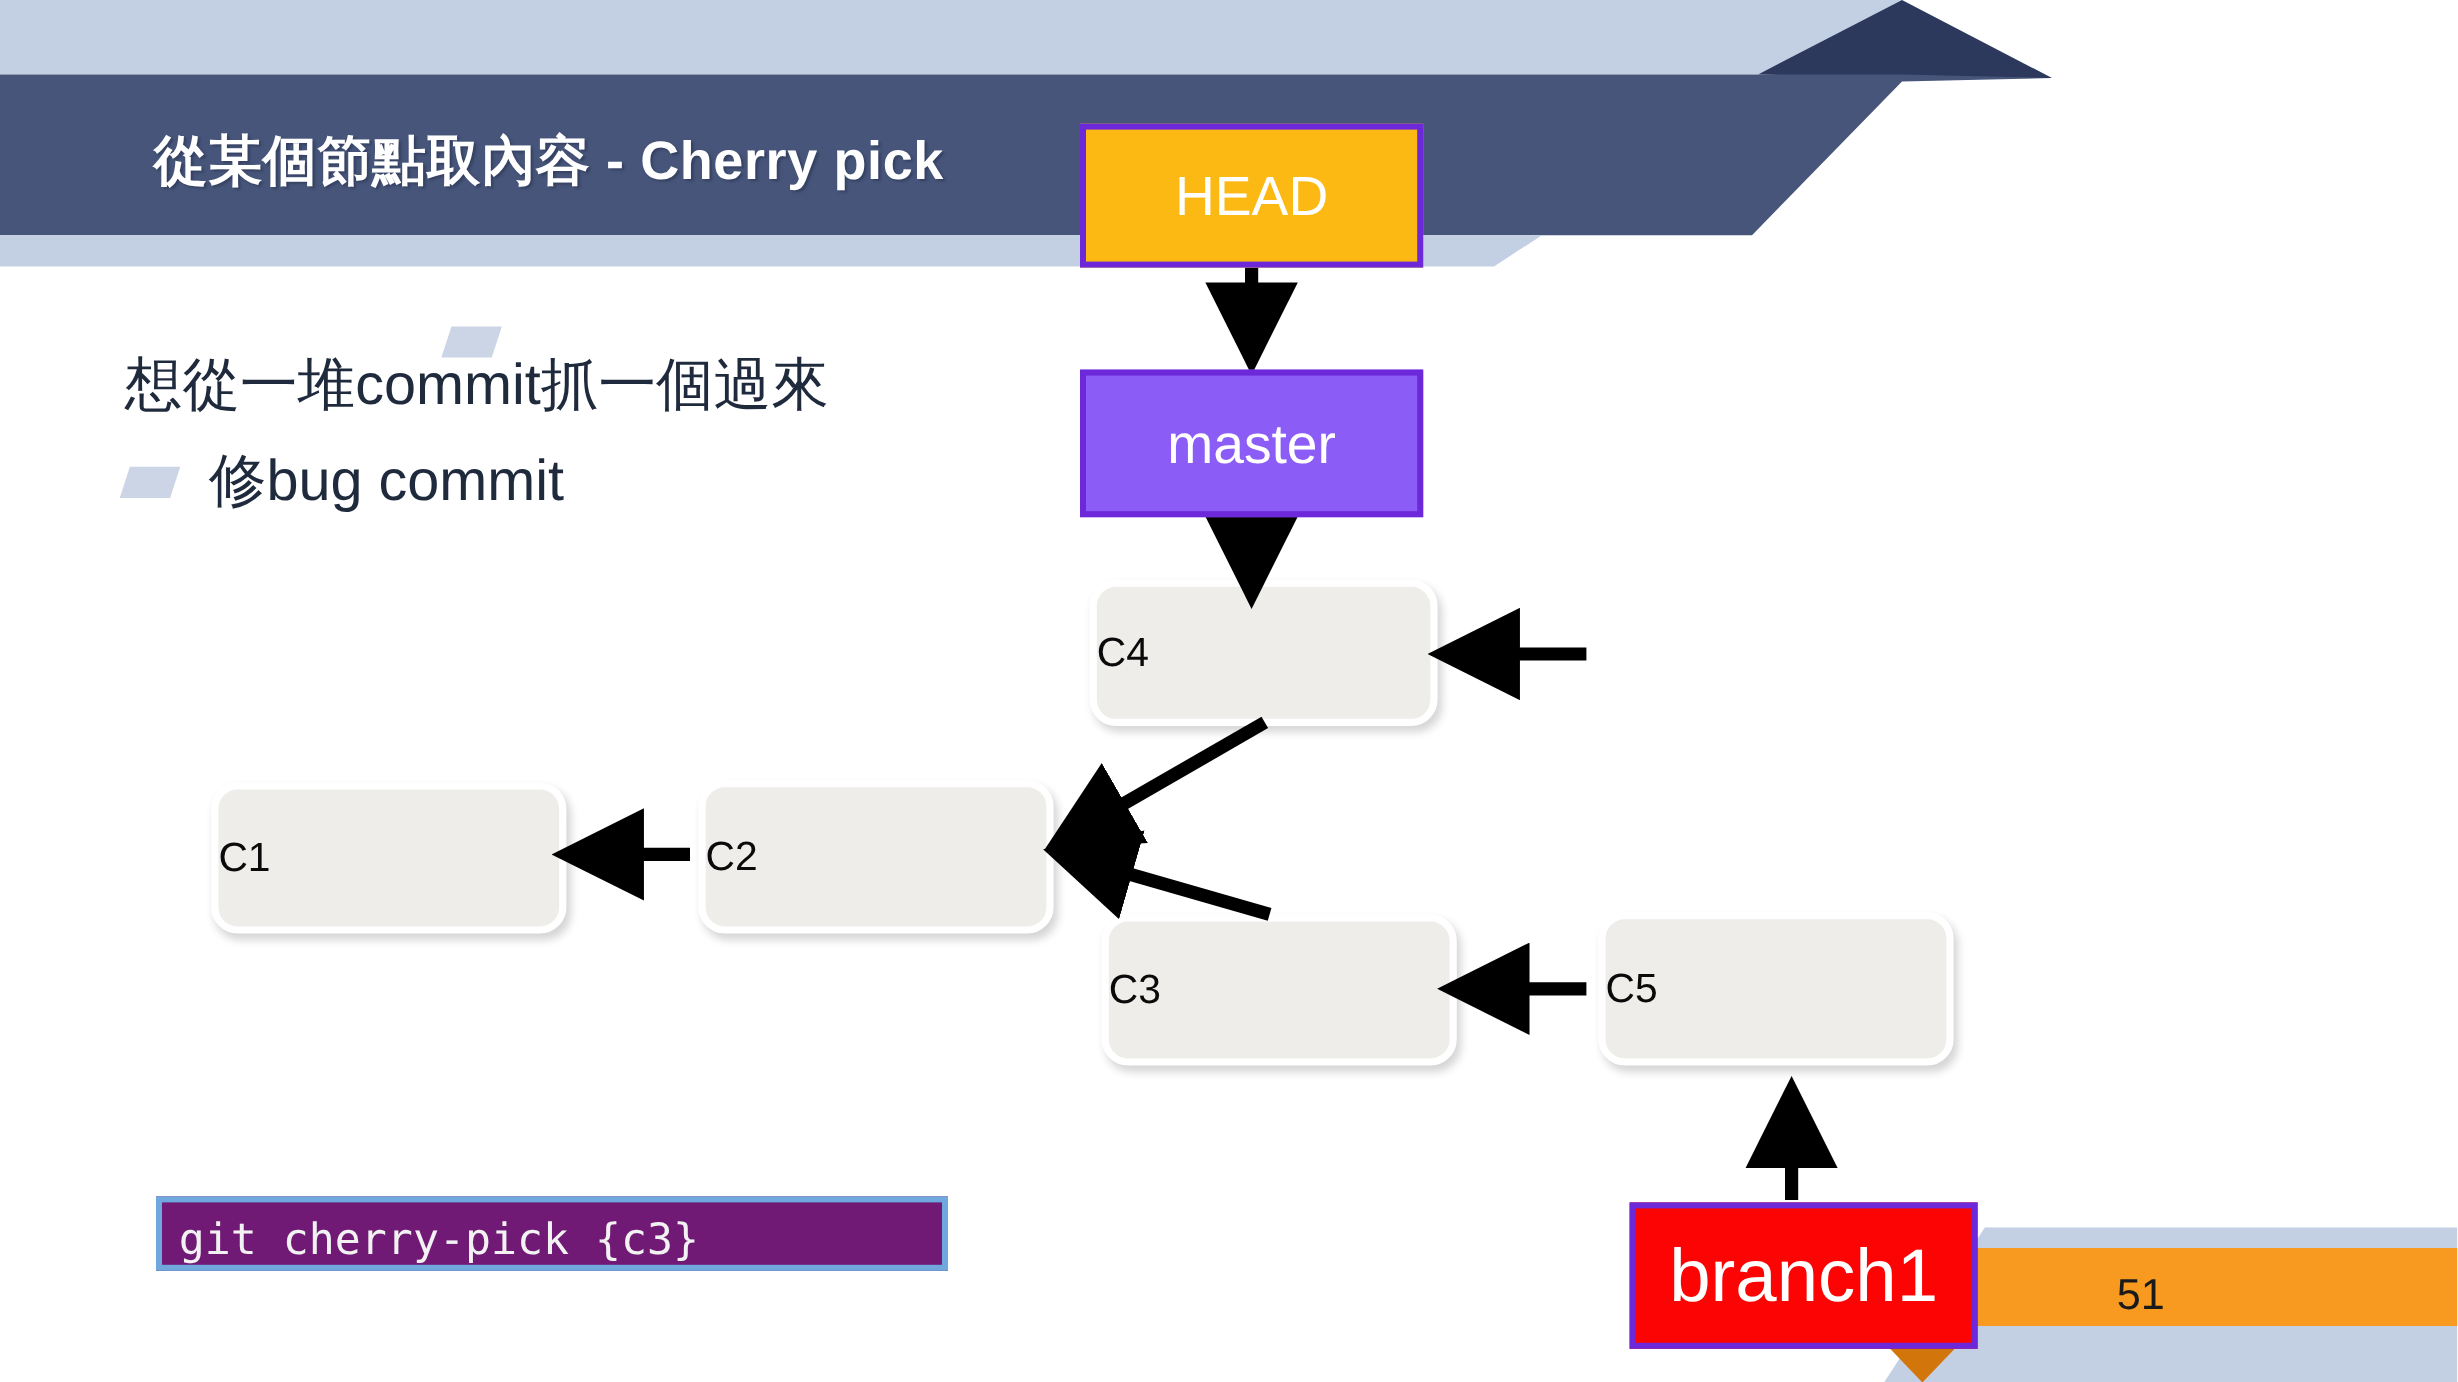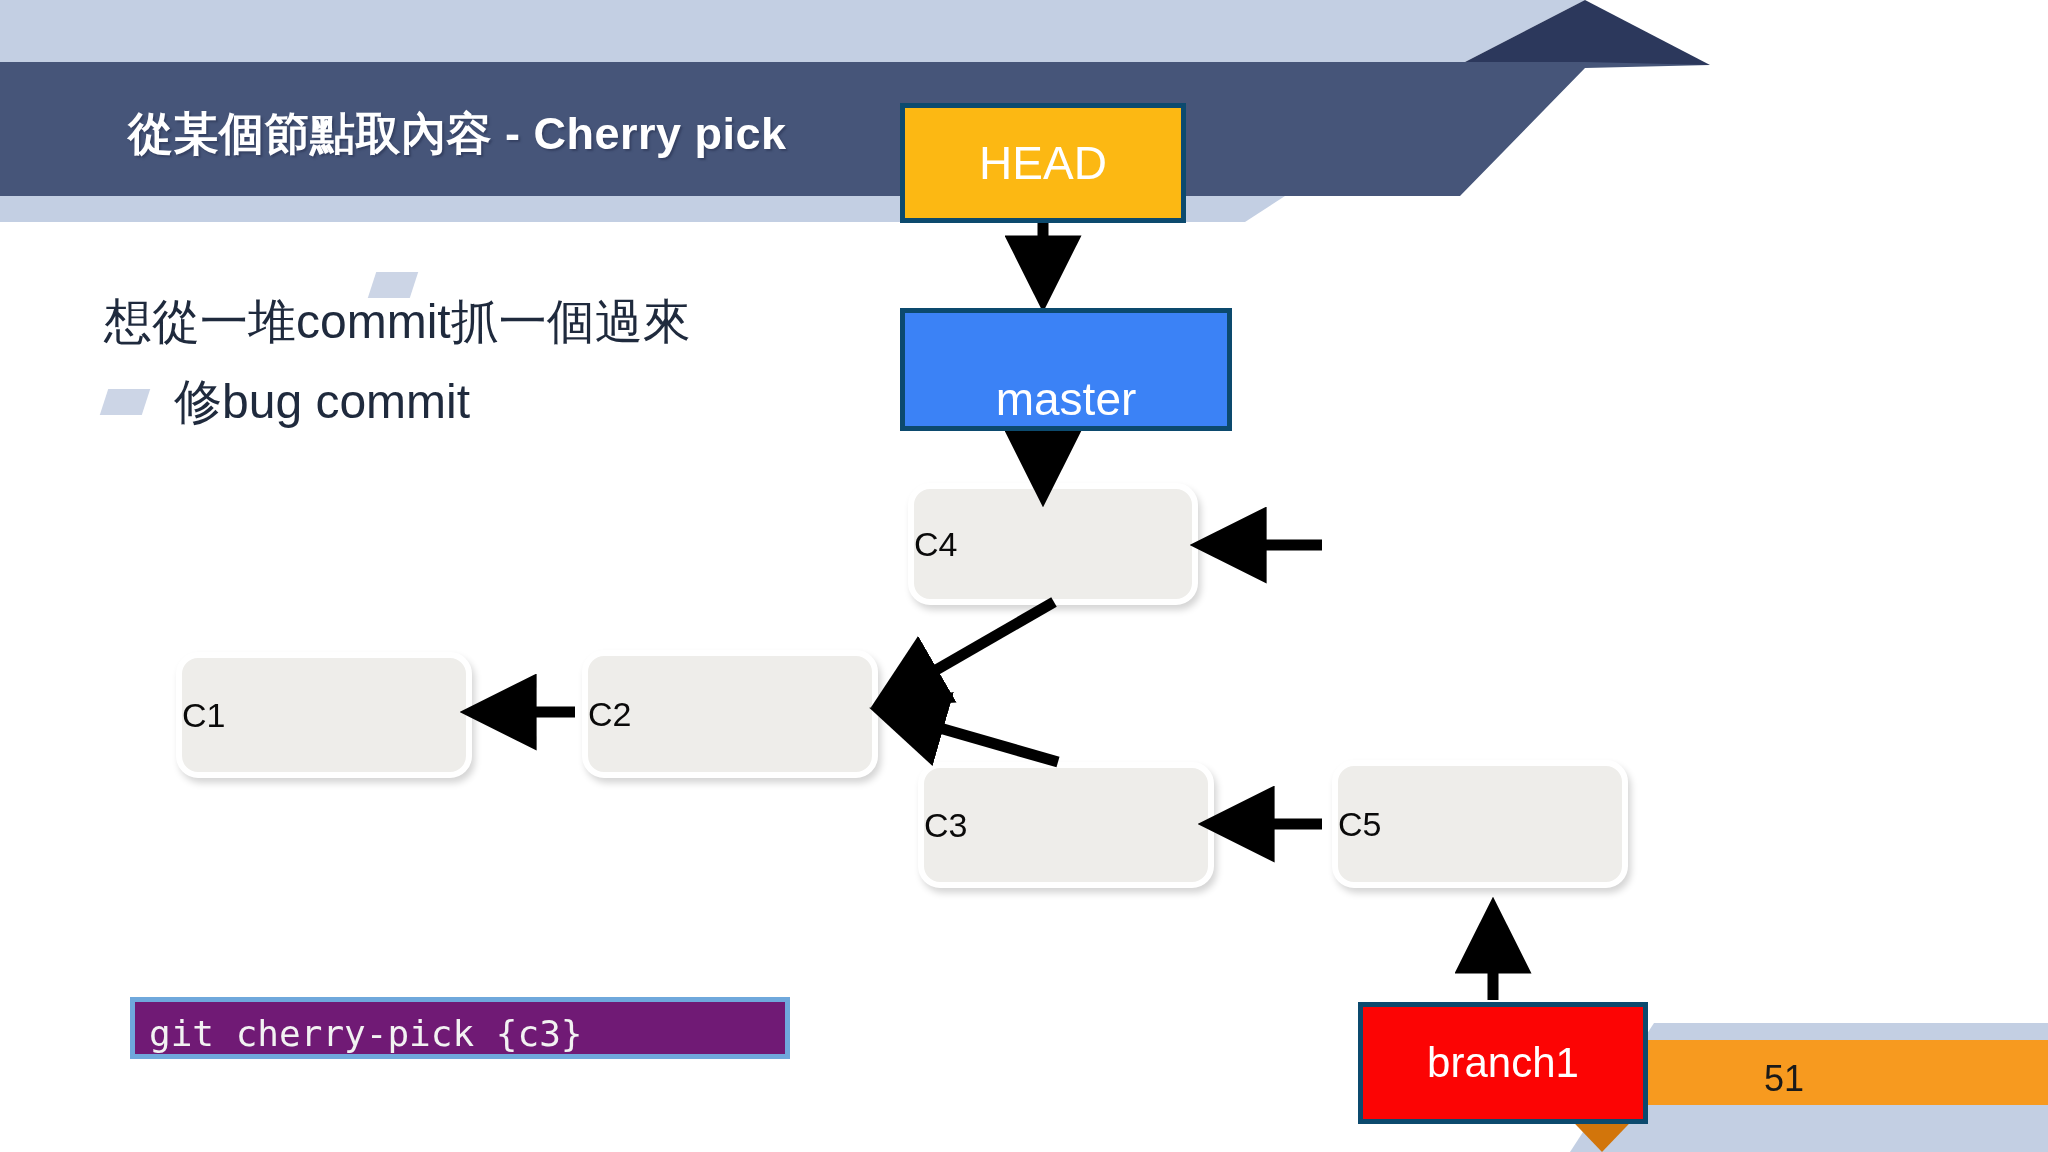--- a/index.html
+++ b/index.html
@@ -76,45 +76,44 @@
     align-items: center;
     color: #0a0a0a;
     font-size: 34px;
     z-index: 3;
   }
 
   
   .label-box {
     position: absolute;
     box-sizing: border-box;
-    border: 5px solid #0c4a6e;
+    border: 5px solid #6d28d9;
     display: flex;
     align-items: center;
     justify-content: center;
     color: #ffffff;
     z-index: 7;
   }
   #head-box {
     left: 900px; top: 103px;
     width: 286px; height: 120px;
     background: #fcb813;
     font-size: 46px;
   }
   #master-box {
     left: 900px; top: 308px;
-    width: 332px; height: 123px;
-    background: #3b82f6;
+    width: 286px; height: 123px;
+    background: #8b5cf6;
     font-size: 46px;
-    align-items: flex-end;
   }
   #branch1-box {
     left: 1358px; top: 1002px;
     width: 290px; height: 122px;
     background: #fc0404;
-    font-size: 42px;
+    font-size: 62px;
   }
 
   
   .arrows {
     position: absolute;
     left: 0; top: 0;
     width: 2048px; height: 1152px;
     z-index: 4;
     pointer-events: none;
   }

